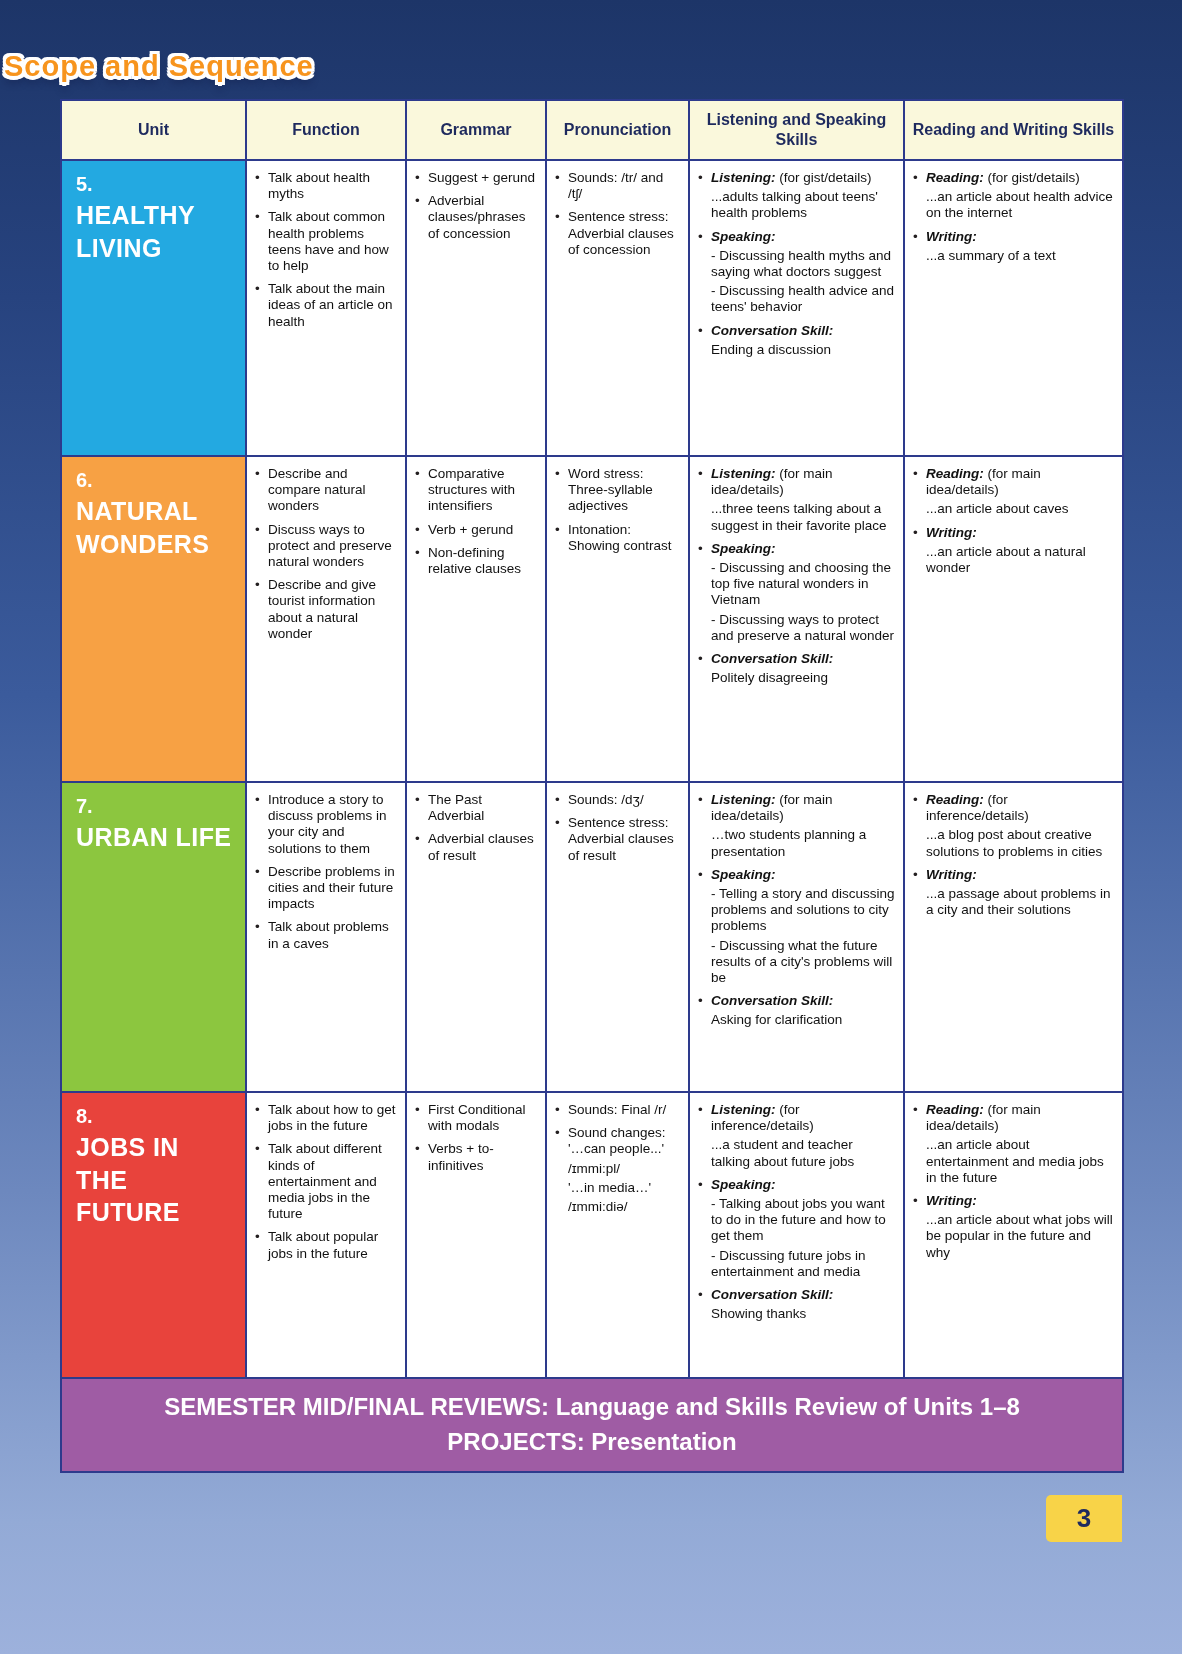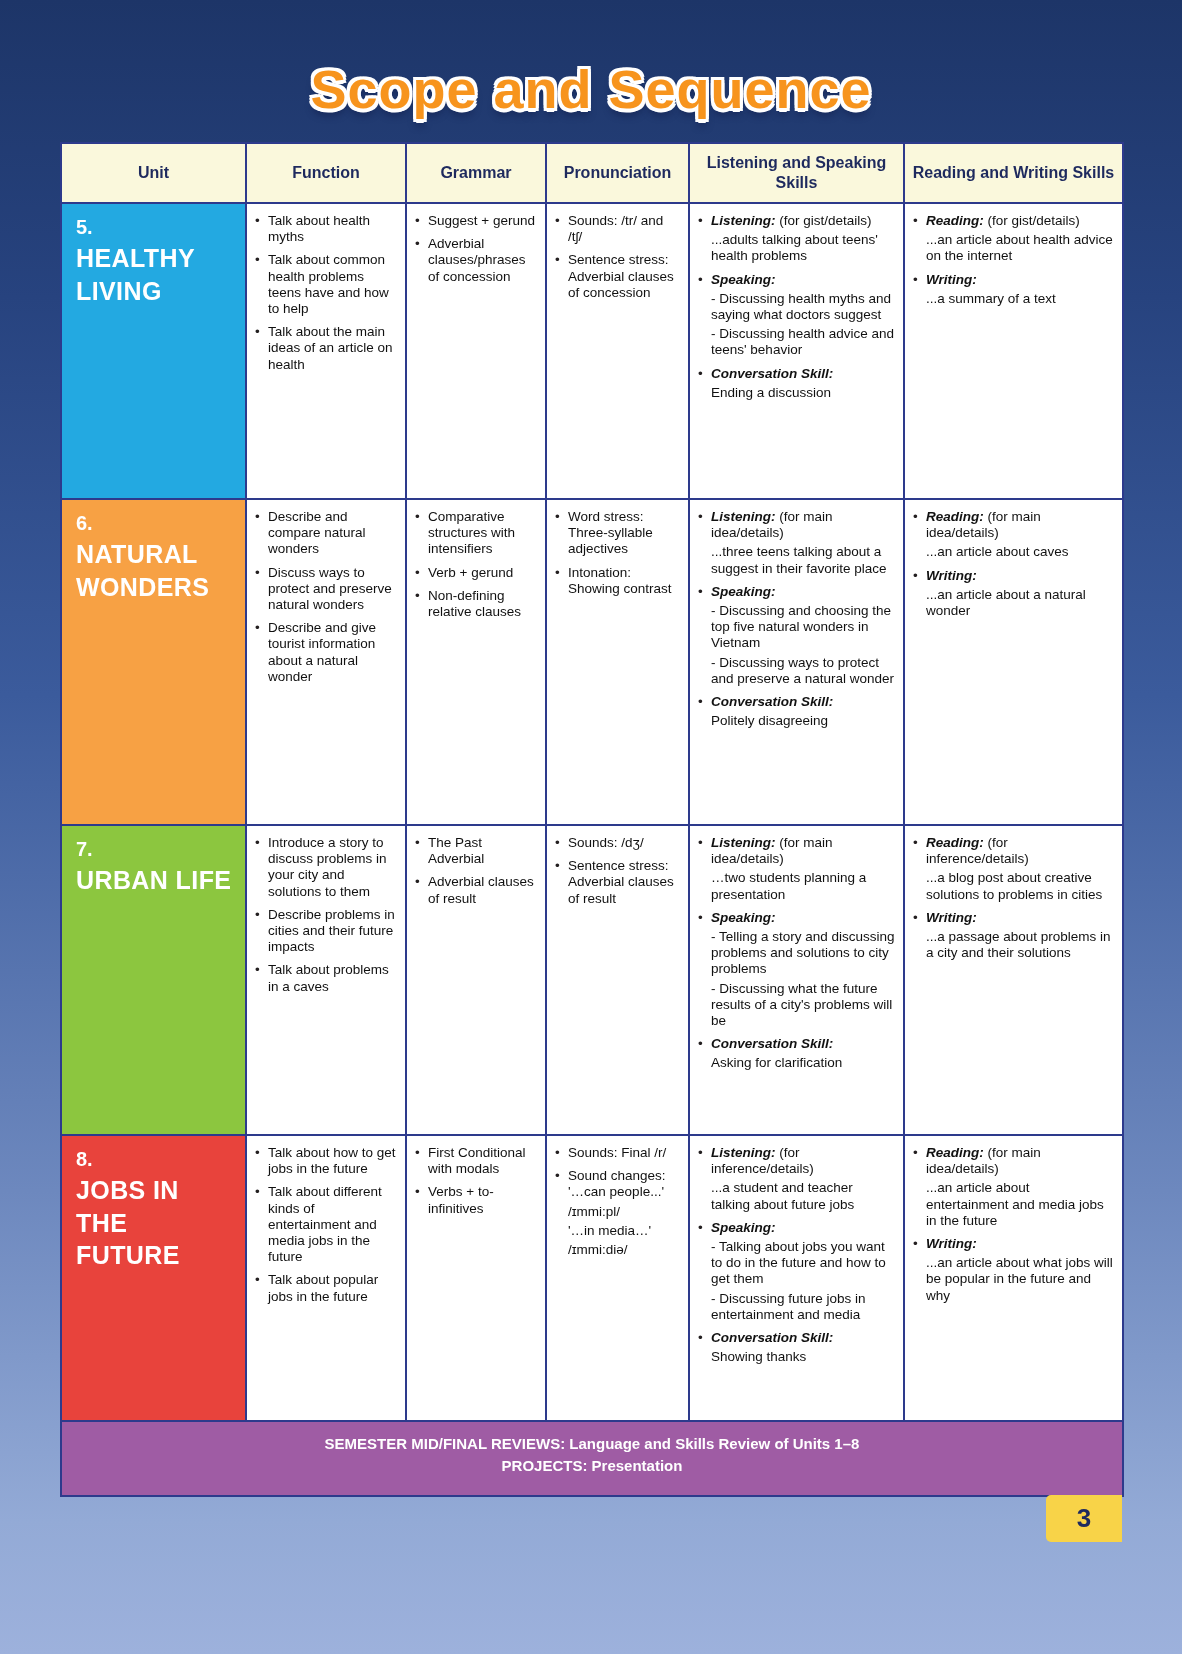--- a/index.html
+++ b/index.html
@@ -4,29 +4,29 @@
 <title>Scope and Sequence</title>
 <style>
   * { box-sizing: border-box; }
   html,body { margin:0; padding:0; }
   body {
     width:1182px; height:1654px; position:relative; overflow:hidden;
     font-family:"Liberation Sans", sans-serif;
     background: linear-gradient(180deg, #1d3568 0%, #27437f 18%, #3b5b9c 42%, #6d88be 72%, #93aad6 92%, #9db1dc 100%);
   }
   .page-title {
-    margin:12px; padding-top:46px; text-align:center;
-    font-size:54px; font-weight:bold; letter-spacing:1px;
+    margin:4px; padding-top:46px; text-align:left;
+    font-size:29px; font-weight:bold; letter-spacing:1px;
     color:#f7941d;
     text-shadow:
       -3px -3px 0 #ffffff, 3px -3px 0 #ffffff, -3px 3px 0 #ffffff, 3px 3px 0 #ffffff,
       -3px 0 0 #ffffff, 3px 0 0 #ffffff, 0 -3px 0 #ffffff, 0 4px 0 #ffffff,
       0 7px 7px rgba(15,25,70,0.55);
   }
-  .table-wrap { margin:22px 60px 0 60px; }
+  .table-wrap { margin:16px 60px 0 60px; }
   table.scope {
     border-collapse:collapse; table-layout:fixed; width:1062px;
     background:#ffffff;
   }
   table.scope th, table.scope td { border:2px solid #2d3a8c; vertical-align:top; }
   table.scope th {
     background:#faf8dc; color:#1e2a5e; vertical-align:middle;
     font-size:16px; font-weight:bold; text-align:center; line-height:1.25;
     padding:9px 6px; height:60px;
   }
@@ -45,21 +45,21 @@
   .item { margin-bottom:3px; }
   .item.has-bullet { display:flex; margin-top:7px; }
   .item:first-child { margin-top:0; }
   .bullet { flex:0 0 13px; width:13px; color:#231f20; }
   .item.indent { padding-left:13px; }
   .item-text { flex:1 1 auto; }
   .bold { font-weight:bold;font-style:italic; }
   .italic { }
   tr.footer-row td {
     background:#9f5ca4; color:#ffffff; text-align:center;
-    font-size:15px; font-weight:bold; line-height:1.45; padding:11px 8px; height:75px;
+    font-size:24px; font-weight:bold; line-height:1.45; padding:11px 8px; height:75px;
   }
   .page-tab {
     position:absolute; right:60px; bottom:112px; width:76px; height:47px;
     background:#f8d348; border-radius:5px 0 0 5px;
     display:flex; align-items:center; justify-content:center;
     font-size:26px; font-weight:bold; color:#1e2a5e;
   }
 </style>
 </head>
 <body>

